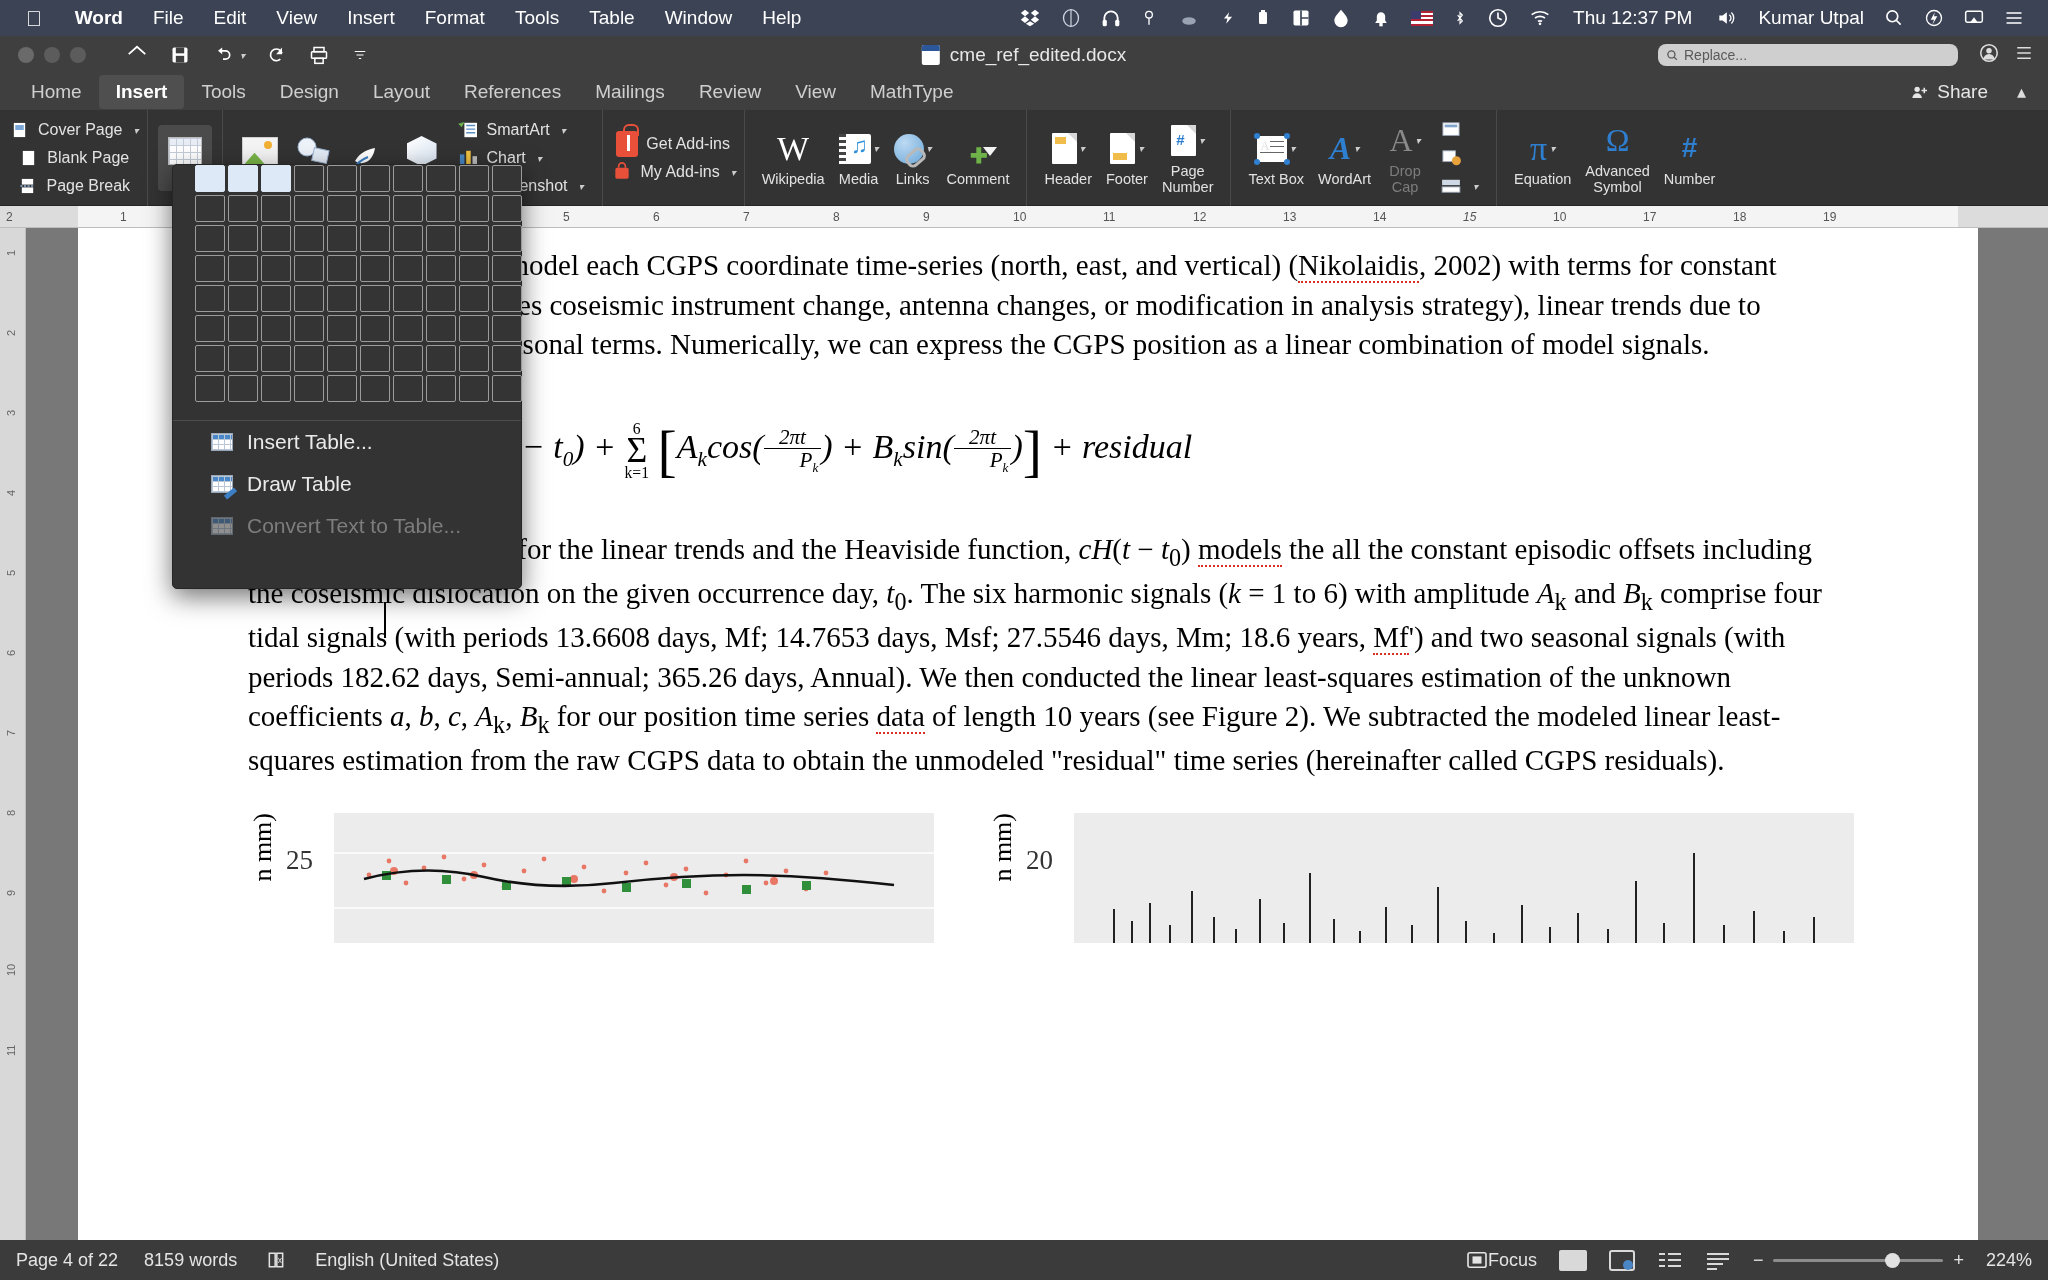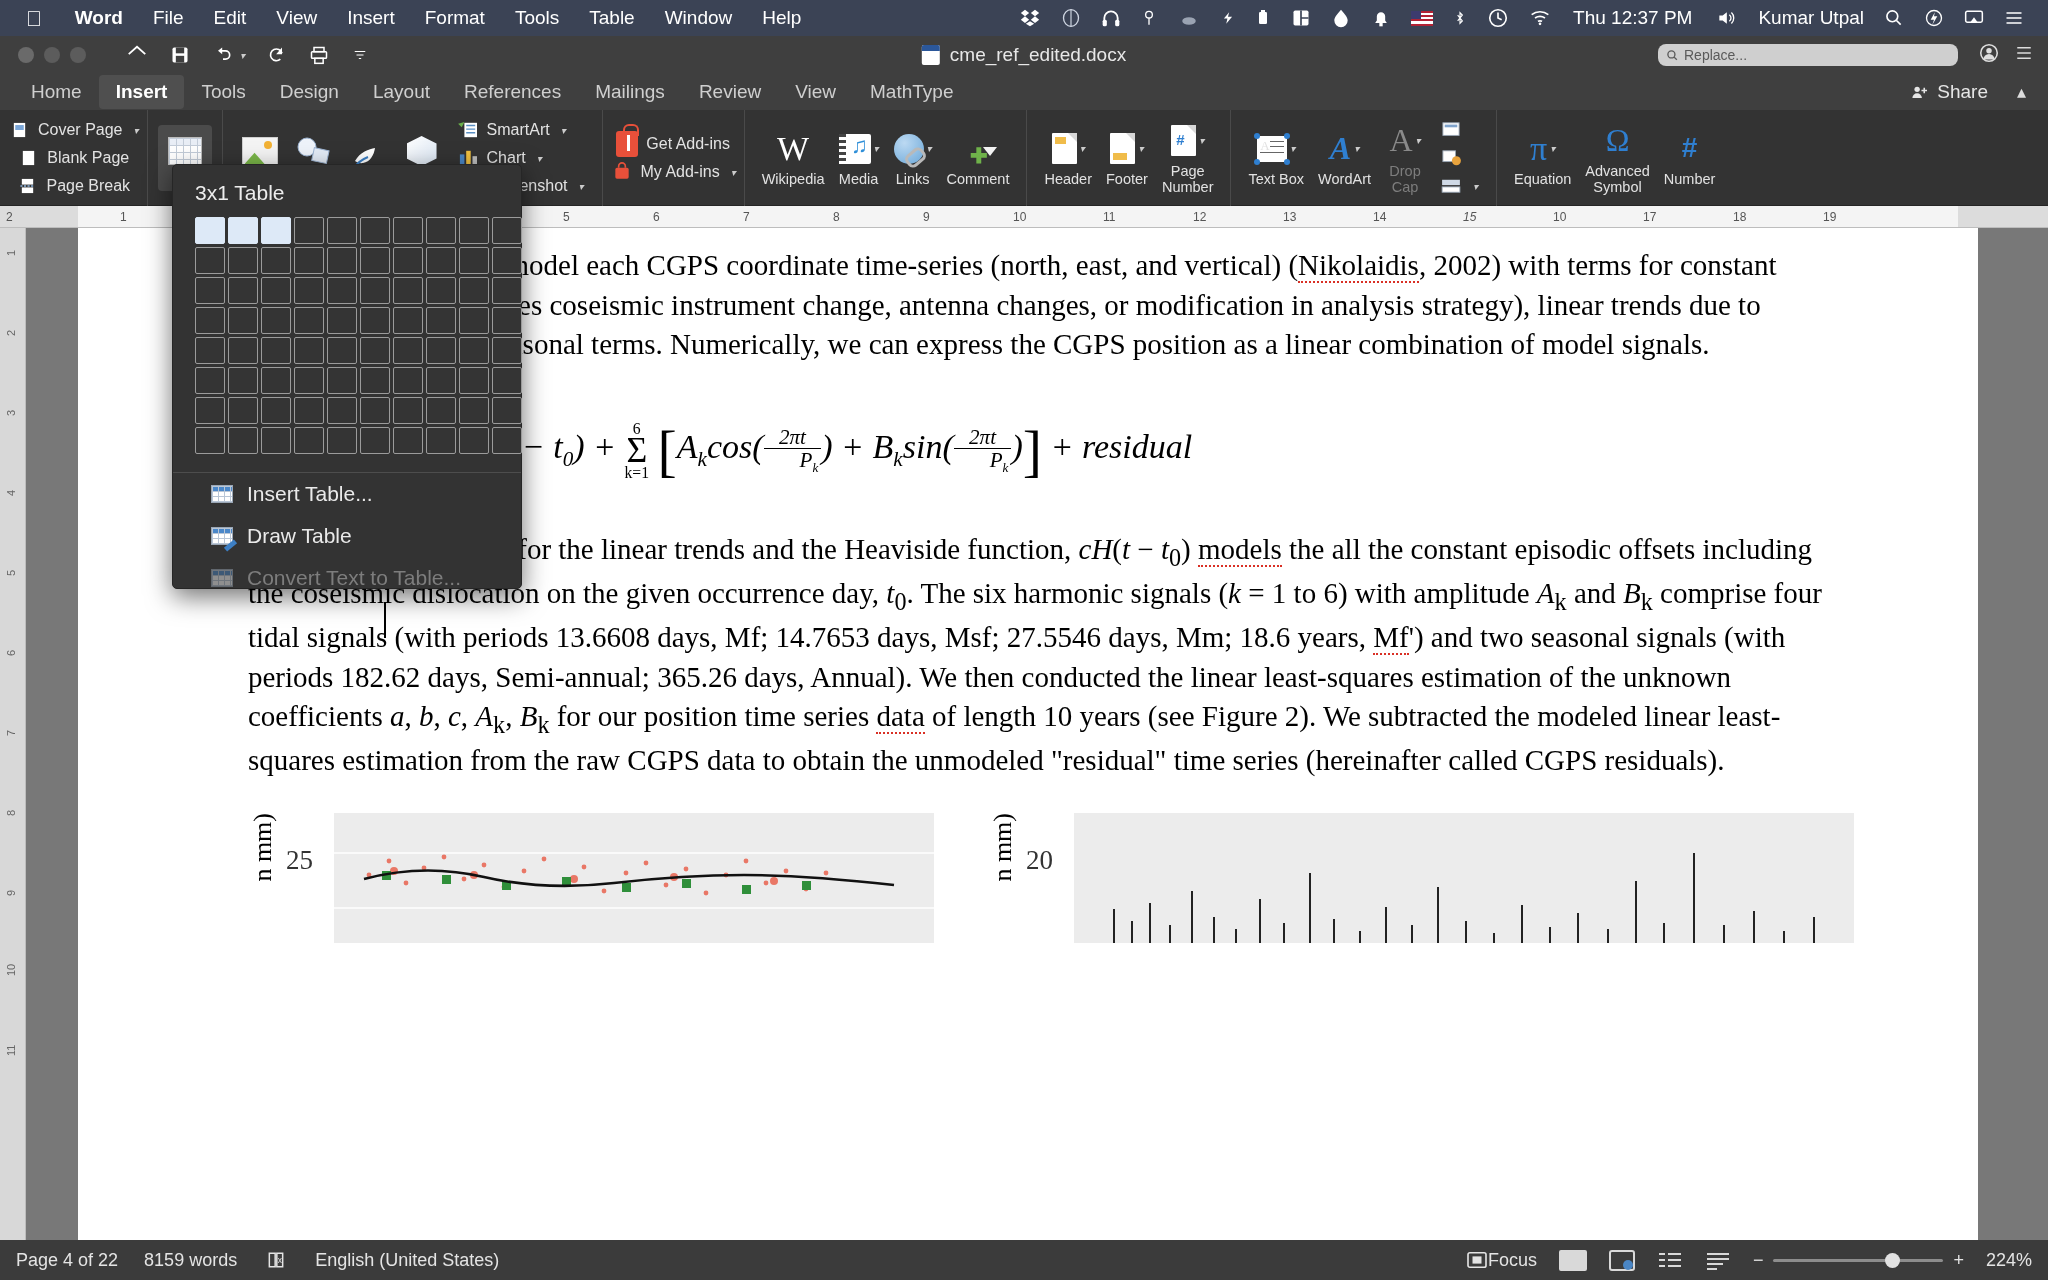--- a/index.html
+++ b/index.html
@@ -878,21 +878,20 @@
               </g>
             </svg>
           </div>
         </div>
       </div>
 
     </div>
   </div>
 
   <div class="dropdown">
-    <div class="dd-title">3x1 Table</div>
     <div class="dd-grid">
       <span class="dd-cell sel"></span>
         <span class="dd-cell sel"></span>
         <span class="dd-cell sel"></span>
         <span class="dd-cell"></span>
         <span class="dd-cell"></span>
         <span class="dd-cell"></span>
         <span class="dd-cell"></span>
         <span class="dd-cell"></span>
         <span class="dd-cell"></span>

